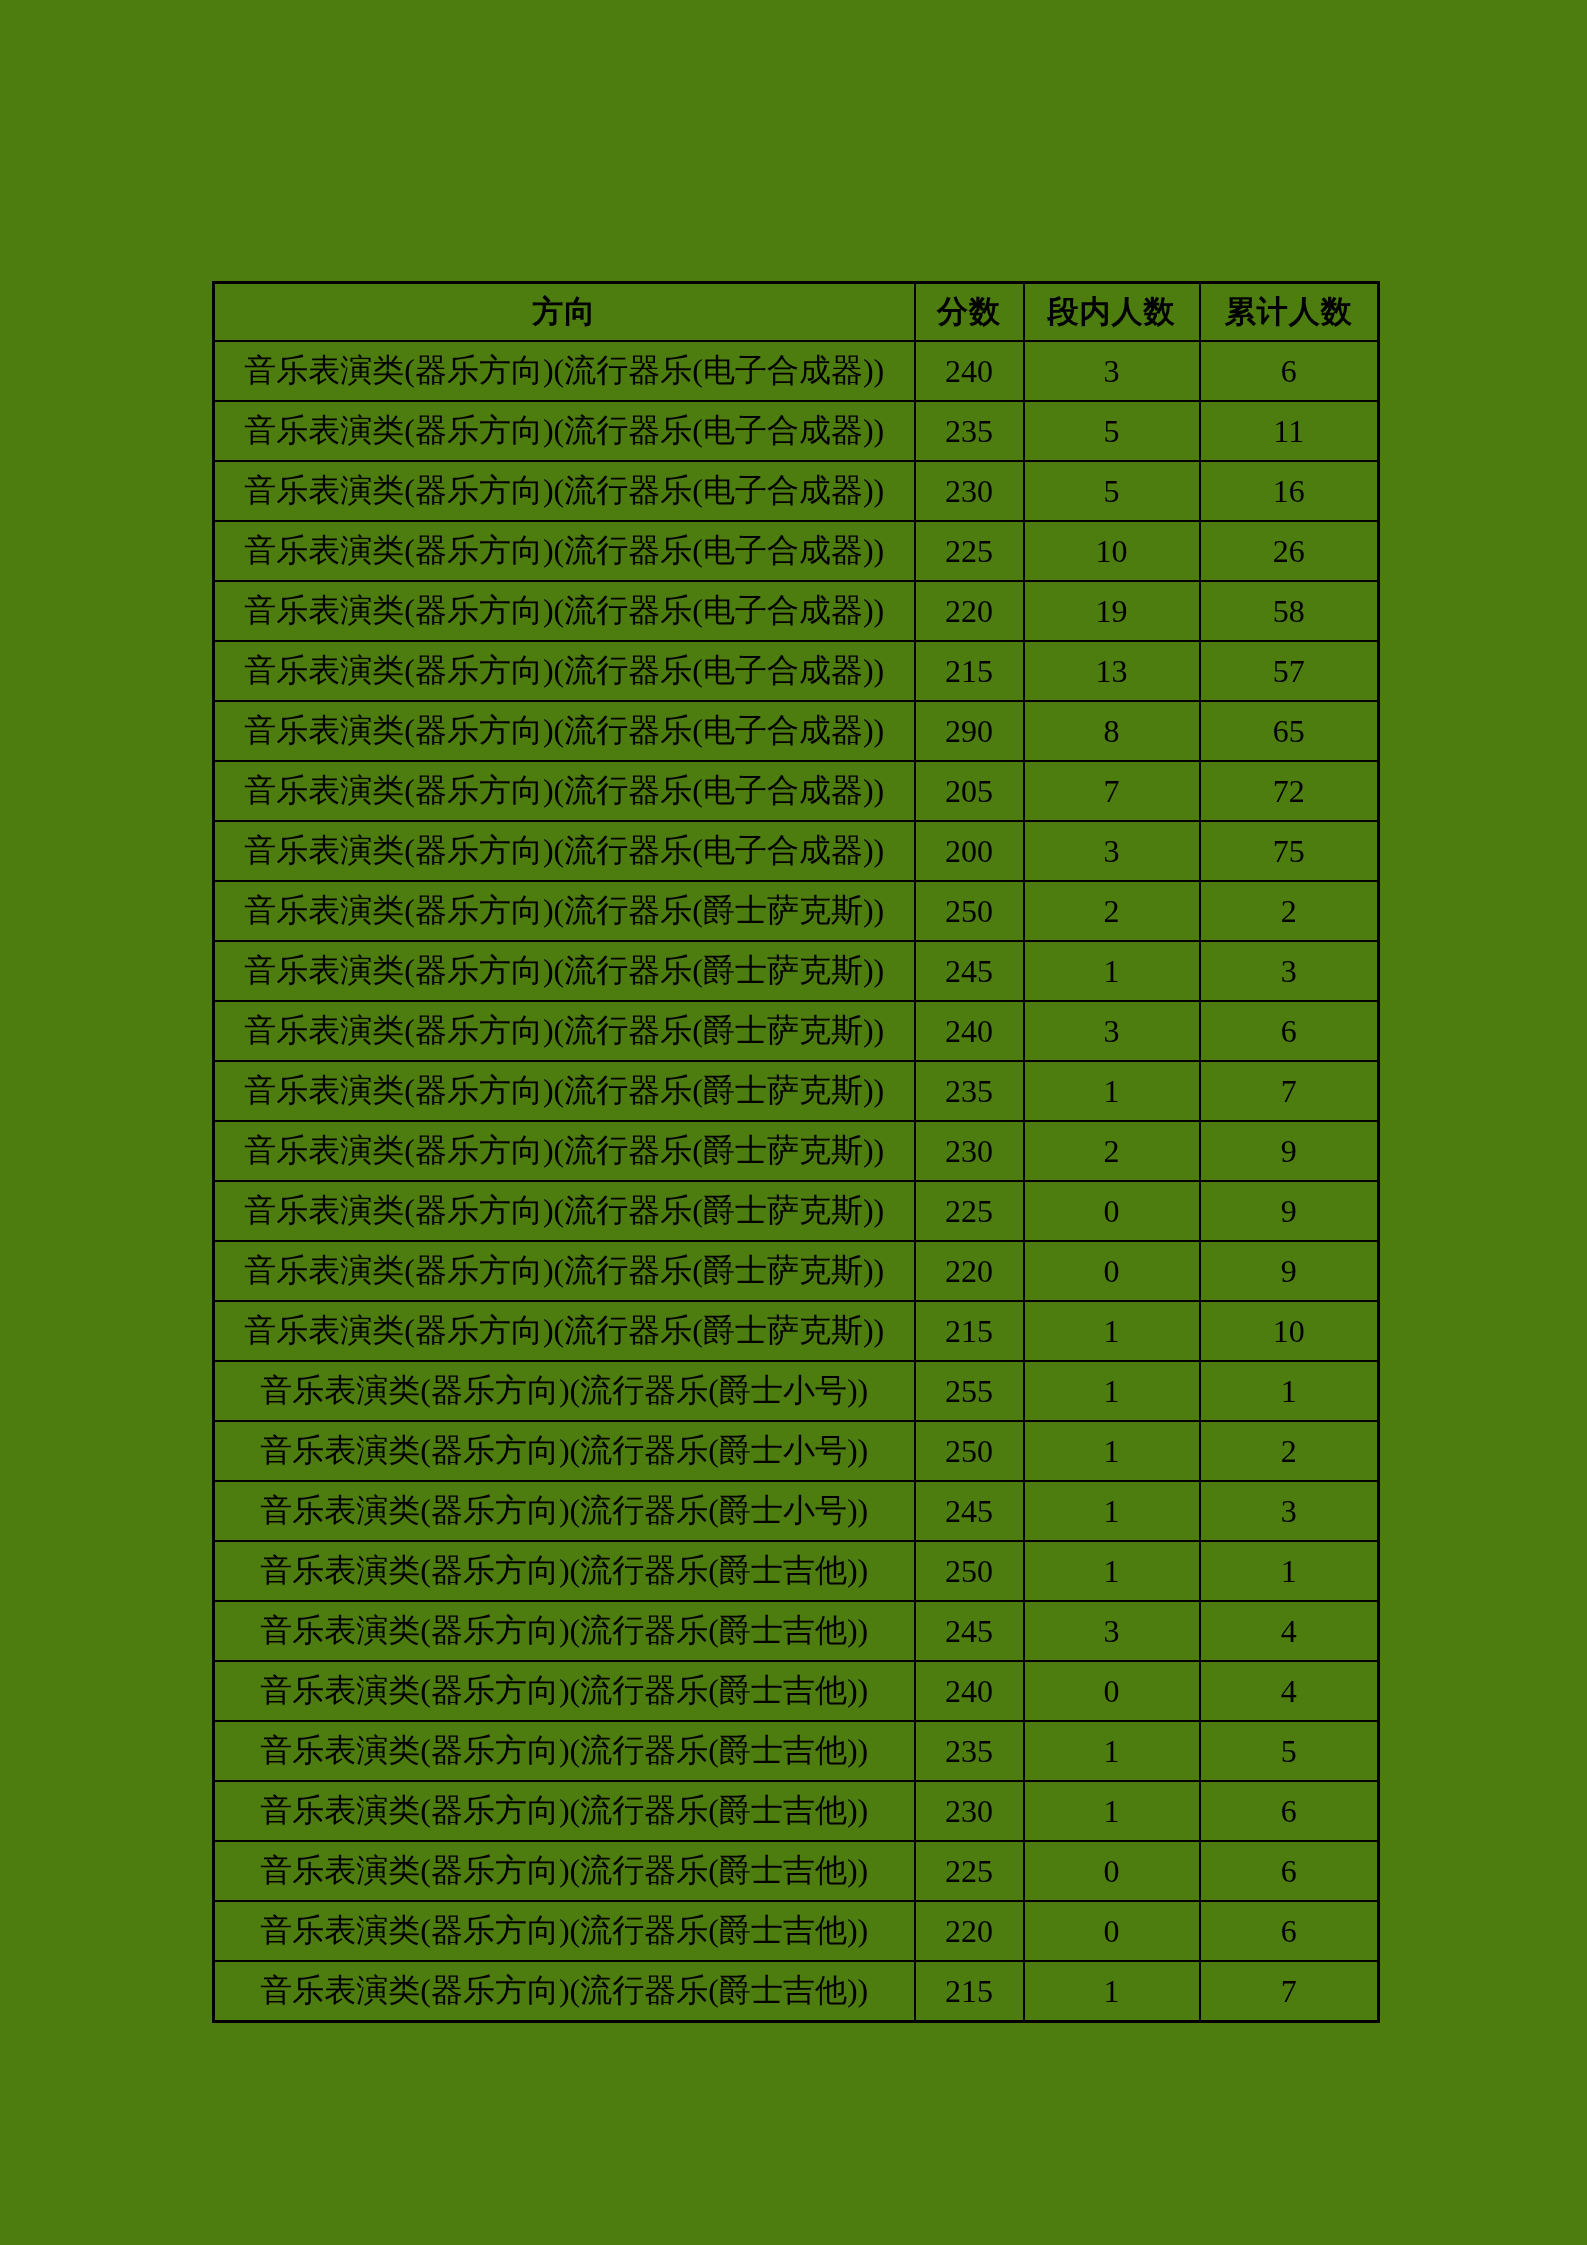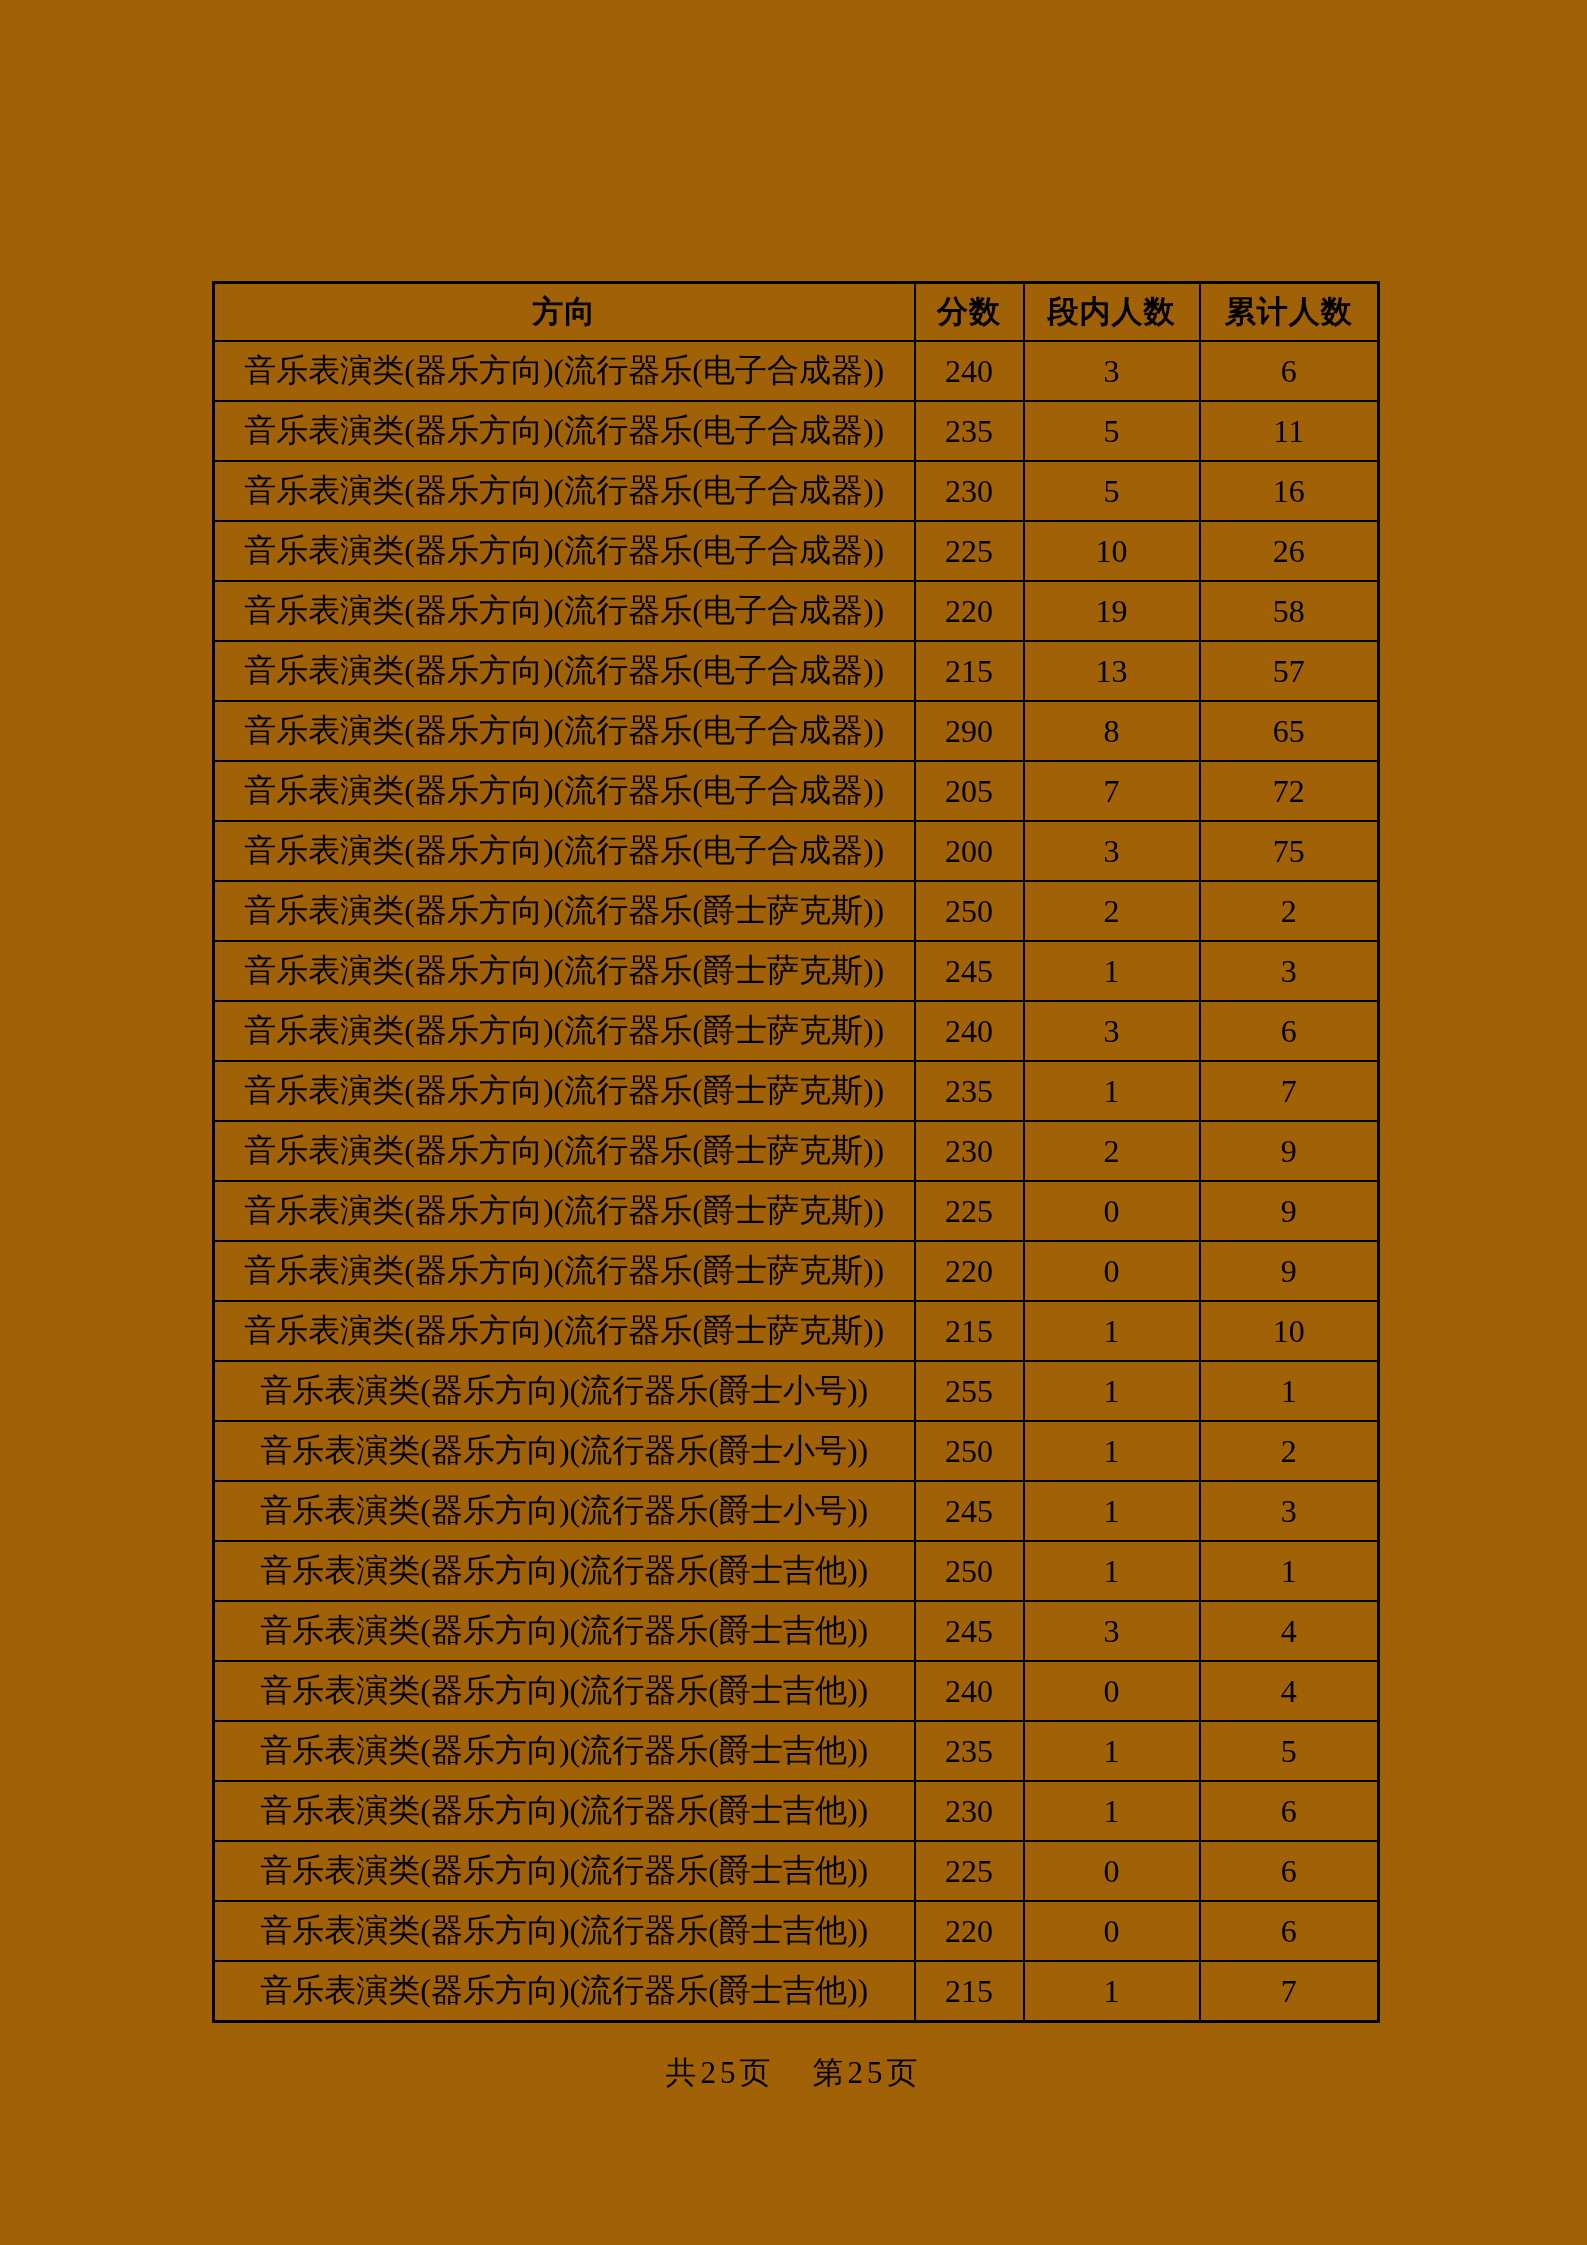--- a/index.html
+++ b/index.html
@@ -4,21 +4,21 @@
 <style>
   html, body {
     margin: 0;
     padding: 0;
     background: #ffffff;
   }
   .page {
     position: relative;
     width: 1587px;
     height: 2245px;
-    background: #a16207;
+    background: #4d7c0f;
     overflow: hidden;
     font-family: "Liberation Serif", serif;
     color: #000000;
   }
   table.score-table {
     position: absolute;
     left: 212px;
     top: 281px;
     width: 1165px;
     border-collapse: collapse;
@@ -253,17 +253,14 @@
         </tr>
         <tr>
           <td>音乐表演类(器乐方向)(流行器乐(爵士吉他))</td>
           <td>215</td>
           <td>1</td>
           <td>7</td>
         </tr>
       </tbody>
   </table>
 
-  <div class="footer">
-    <span class="footer-part">共25页</span><span class="footer-part">第25页</span>
-  </div>
 
 </div>
 
 </body></html>

